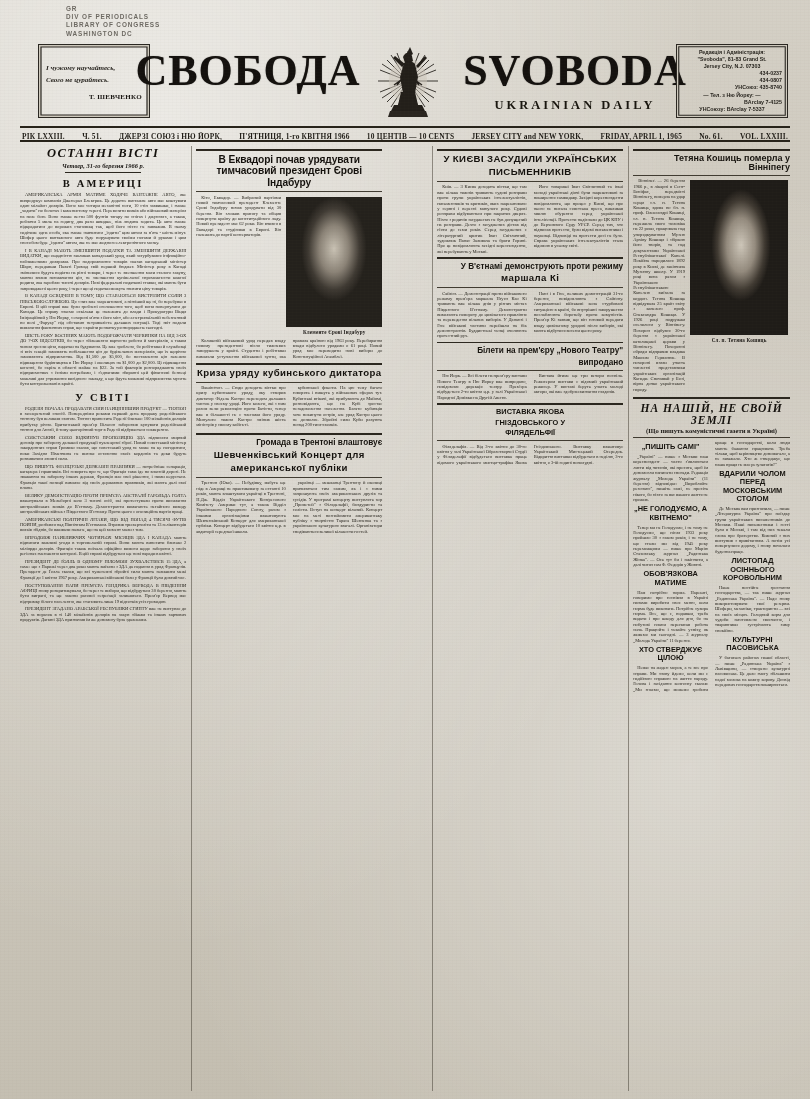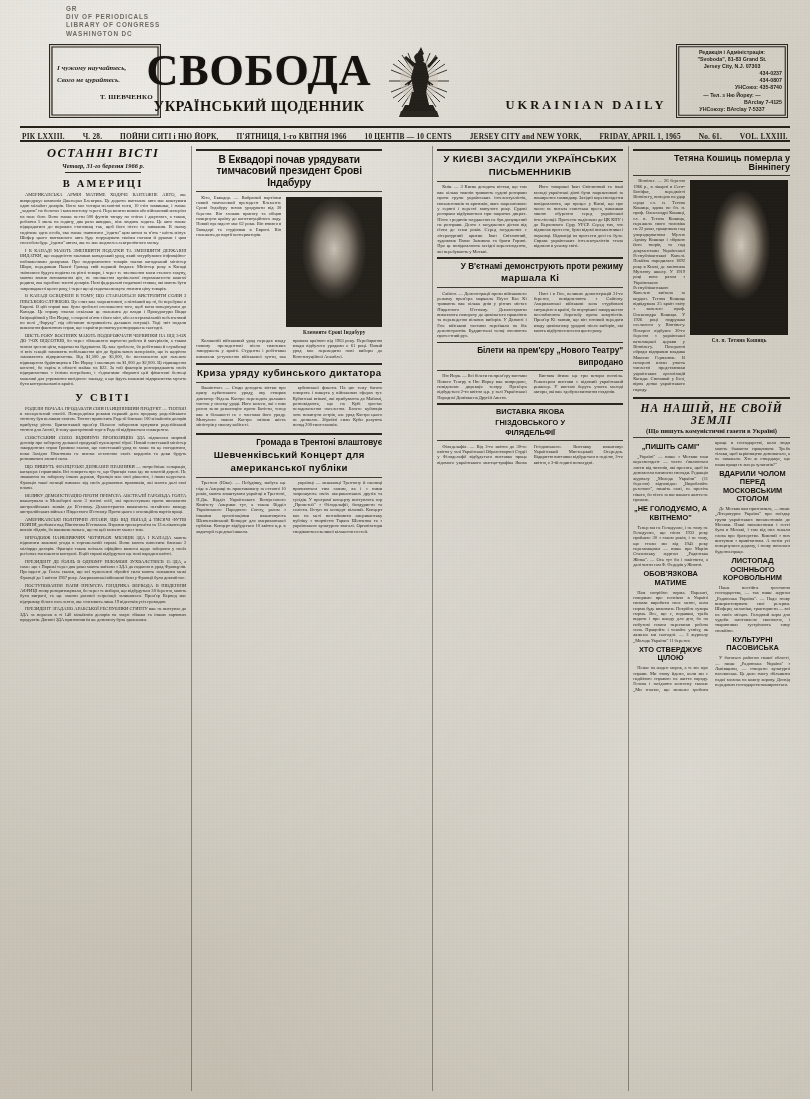--- a/index.html
+++ b/index.html
@@ -22,21 +22,21 @@
       repeating-linear-gradient(0deg, rgba(120,110,95,.10) 0px, rgba(120,110,95,.10) 1px, transparent 1px, transparent 3px),
       repeating-linear-gradient(90deg, rgba(120,110,95,.07) 0px, rgba(120,110,95,.07) 1px, transparent 1px, transparent 4px);
   }
   .stamp{
     position:absolute;left:66px;top:5px;width:120px;
     font-family:"Liberation Sans", sans-serif;
     font-size:6.4px;font-weight:700;letter-spacing:.9px;
     line-height:8.2px;color:#4a463f;opacity:.78;
   }
   
-  .masthead{position:absolute;left:11px;right:0;top:41px;height:84px;}
+  .masthead{position:absolute;left:0;right:0;top:41px;height:84px;}
   .quote-box{
     position:absolute;left:38px;top:3px;width:112px;height:74px;
     border:1.6px solid #2a2722;
     box-shadow:inset 0 0 0 1.4px #cfcabe, inset 0 0 0 2.6px #2a2722;
     display:flex;flex-direction:column;justify-content:center;
     padding:4px 7px;box-sizing:border-box;
   }
   .quote-box .ql{font-style:italic;font-weight:700;font-size:7.1px;line-height:12px;color:#221f1a;}
   .quote-box .qa{font-weight:700;font-size:7px;text-align:right;margin-top:7px;letter-spacing:.3px;}
   .title-ua,.title-en{
@@ -164,21 +164,20 @@
 
   <div class="masthead">
 
     <div class="quote-box">
       <div class="ql">І чужому научайтесь,</div>
       <div class="ql">Свого не цурайтесь.</div>
       <div class="qa">Т. ШЕВЧЕНКО</div>
     </div>
 
     <div class="title-ua">СВОБОДА</div>
-    <div class="sub-ua">УКРАЇНСЬКИЙ ЩОДЕННИК</div>
 
     <div class="emblem">
       <svg viewBox="0 0 84 84" width="84" height="84">
         <g stroke="#1d1a15" stroke-width="1" fill="none" opacity=".85">
           <g transform="translate(42,40)">
             <path d="M0,-30 L0,30 M-30,0 L30,0 M-21,-21 L21,21 M21,-21 L-21,21
                      M-11,-28 L11,28 M11,-28 L-11,28 M-28,-11 L28,11 M28,-11 L-28,11
                      M-26,-17 L26,17 M26,-17 L-26,17 M-17,-26 L17,26 M17,-26 L-17,26"></path>
           </g>
         </g>
@@ -188,42 +187,43 @@
         <path d="M38,22 c4,-2 8,-2 11,1 l3,13 -3,16 -12,0 -3,-16 z" fill="#231f1a"></path>
         <path d="M36,26 l-9,-9 2,-2 10,8 z" fill="#231f1a"></path>
         <path d="M50,25 l9,-10 2,2 -9,10 z" fill="#231f1a"></path>
         <path d="M35,51 l14,0 3,13 -20,0 z" fill="#231f1a"></path>
         <path d="M28,64 l28,0 3,6 -34,0 z" fill="#231f1a"></path>
         <path d="M24,70 l36,0 2,6 -40,0 z" fill="#2a2620"></path>
         <path d="M42,30 l-11,14 M42,30 l11,14 M42,34 l-14,10 M42,34 l14,10" stroke="#231f1a" stroke-width="1.4" fill="none"></path>
       </svg>
     </div>
 
+    <div class="title-en">SVOBODA</div>
     <div class="sub-en">UKRAINIAN DAILY</div>
 
     <div class="addr-box">
       <div class="b">Редакція і Адміністрація:</div>
       <div>"Svoboda", 81-83 Grand St.</div>
       <div>Jersey City, N.J. 07303</div>
       <div class="r">434-0237</div>
       <div class="r">434-0807</div>
       <div class="r">УНСоюз: 435-8740</div>
       <div>— Тел. з Ню Йорку: —</div>
       <div class="r">BArclay 7-4125</div>
       <div>УНСоюзу: BArclay 7-5337</div>
     </div>
   </div>
 
   <div class="rules">
     <div class="rule-thick"></div>
   </div>
   <div class="dateline">
     <span>РІК LXXIII.</span>
-    <span>Ч. 28.</span>
-    <span>ПОЙНИ СИТІ і НЮ ЙОРК,</span>
+    <span>Ч. 51.</span>
+    <span>ДЖЕРЗІ СОЮЗ і НЮ ЙОРК,</span>
     <span>П'ЯТНИЦЯ, 1-го КВІТНЯ 1966</span>
     <span>10 ЦЕНТІВ — 10 CENTS</span>
     <span>JERSEY CITY and NEW YORK,</span>
     <span>FRIDAY, APRIL 1, 1965</span>
     <span>No. 61.</span>
     <span>VOL. LXXIII.</span>
   </div>
   <div class="rules" style="top:140px">
     <div class="rule-thick"></div>
   </div>

